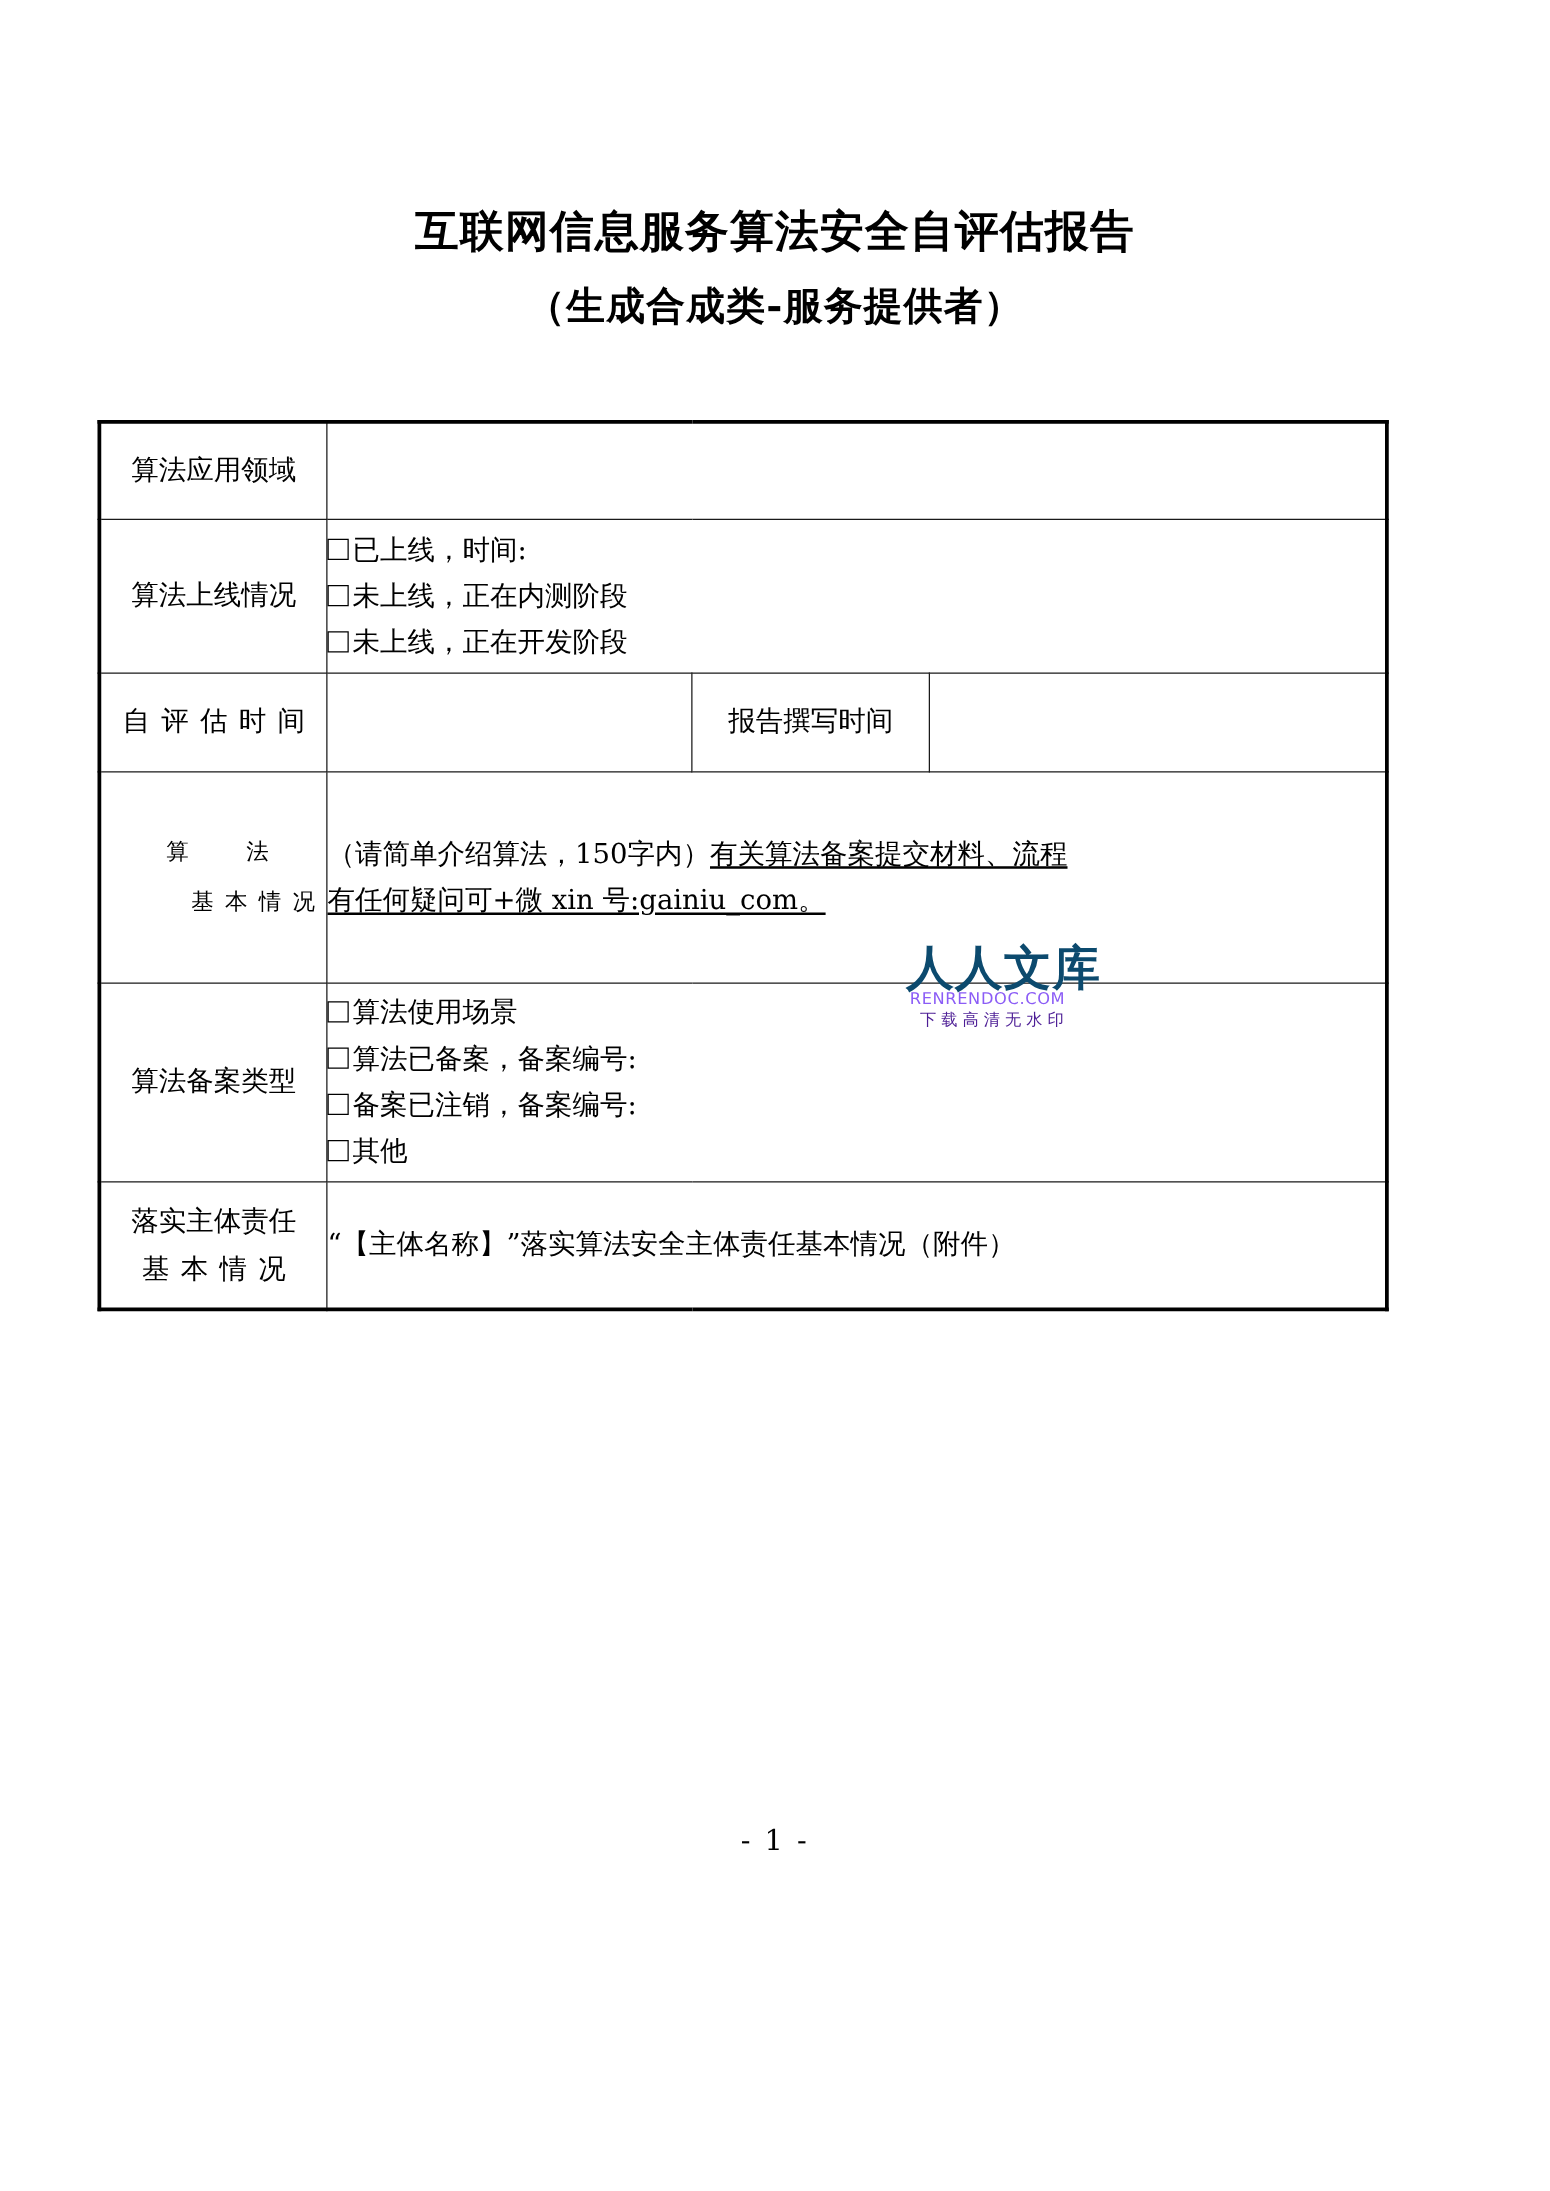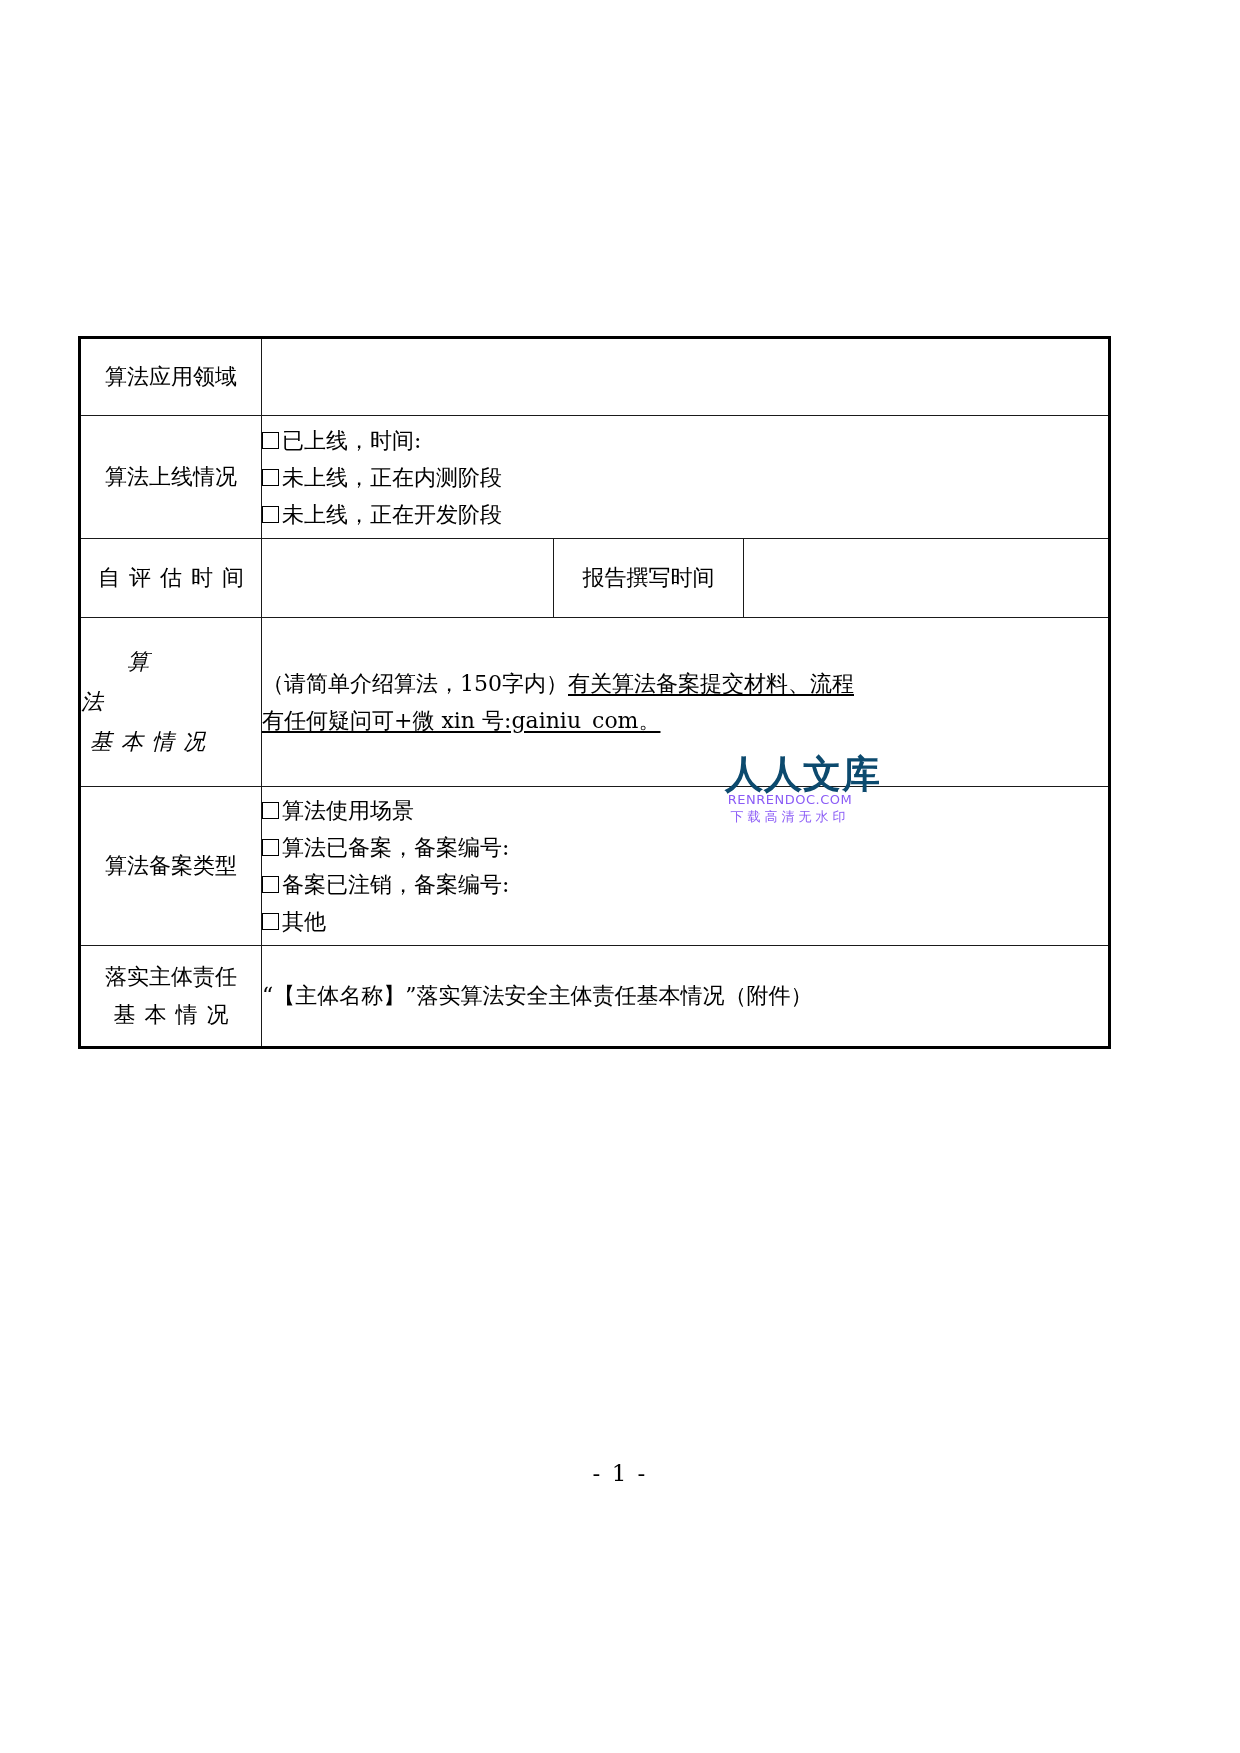--- a/index.html
+++ b/index.html
@@ -136,24 +136,23 @@
   .u { text-decoration: underline; text-underline-offset: 3px; }
 
   .public-cell, .duty-cell {
     padding: 10px 14px;
     font-size: 22px;
     line-height: 36px;
   }
 
   
   .lbl-basic {
-    text-align: left;
+    text-align: right;
     line-height: 40px;
-    font-size: 22px;
-    font-style: italic;
+    font-size: 18px;
   }
   .lbl-basic .l1 { letter-spacing: 46px; text-indent: 46px; display:block; }
   .lbl-basic .l2 { letter-spacing: 9px; text-indent: 9px; display:block; }
   .lbl-duty { text-align:center; line-height: 38px; font-size: 22px; font-family: Liberation Serif, serif; }
   .lbl-duty .l1 { display:block; }
   .lbl-duty .l2 { letter-spacing: 9px; text-indent: 9px; display:block; }
 
   
   .watermark {
     position: absolute;
@@ -177,42 +176,47 @@
     font-family: "DejaVu Sans", "Liberation Sans", sans-serif;
     font-size: 13px;
     color: #8b5cf6;
     letter-spacing: 0.5px;
     line-height: 17px;
     white-space: nowrap;
   }
   .wm-sub {
     font-family: "DejaVu Sans", "Liberation Sans", sans-serif;
     font-size: 13px;
-    color: #8b5cf6;
+    color: #4c1d95;
     letter-spacing: 4px;
     line-height: 18px;
     white-space: nowrap;
+    text-align: right;
   }
 
   
   .page-number {
     position: absolute;
     left: 0;
     top: 1460px;
     width: 1240px;
     text-align: center;
     font-size: 23px;
     letter-spacing: 2px;
   }
 </style>
 </head>
 <body>
 
 <div class="page">
 
+  <div class="title-block">
+    <div class="doc-title">互联网信息服务算法安全自评估报告</div>
+    <div class="doc-subtitle">（生成合成类-服务提供者）</div>
+  </div>
 
   <table class="form-table">
     <colgroup>
       <col style="width:182px">
       <col style="width:292px">
       <col style="width:190px">
       <col style="width:366px">
     </colgroup>
     <tbody>
 

